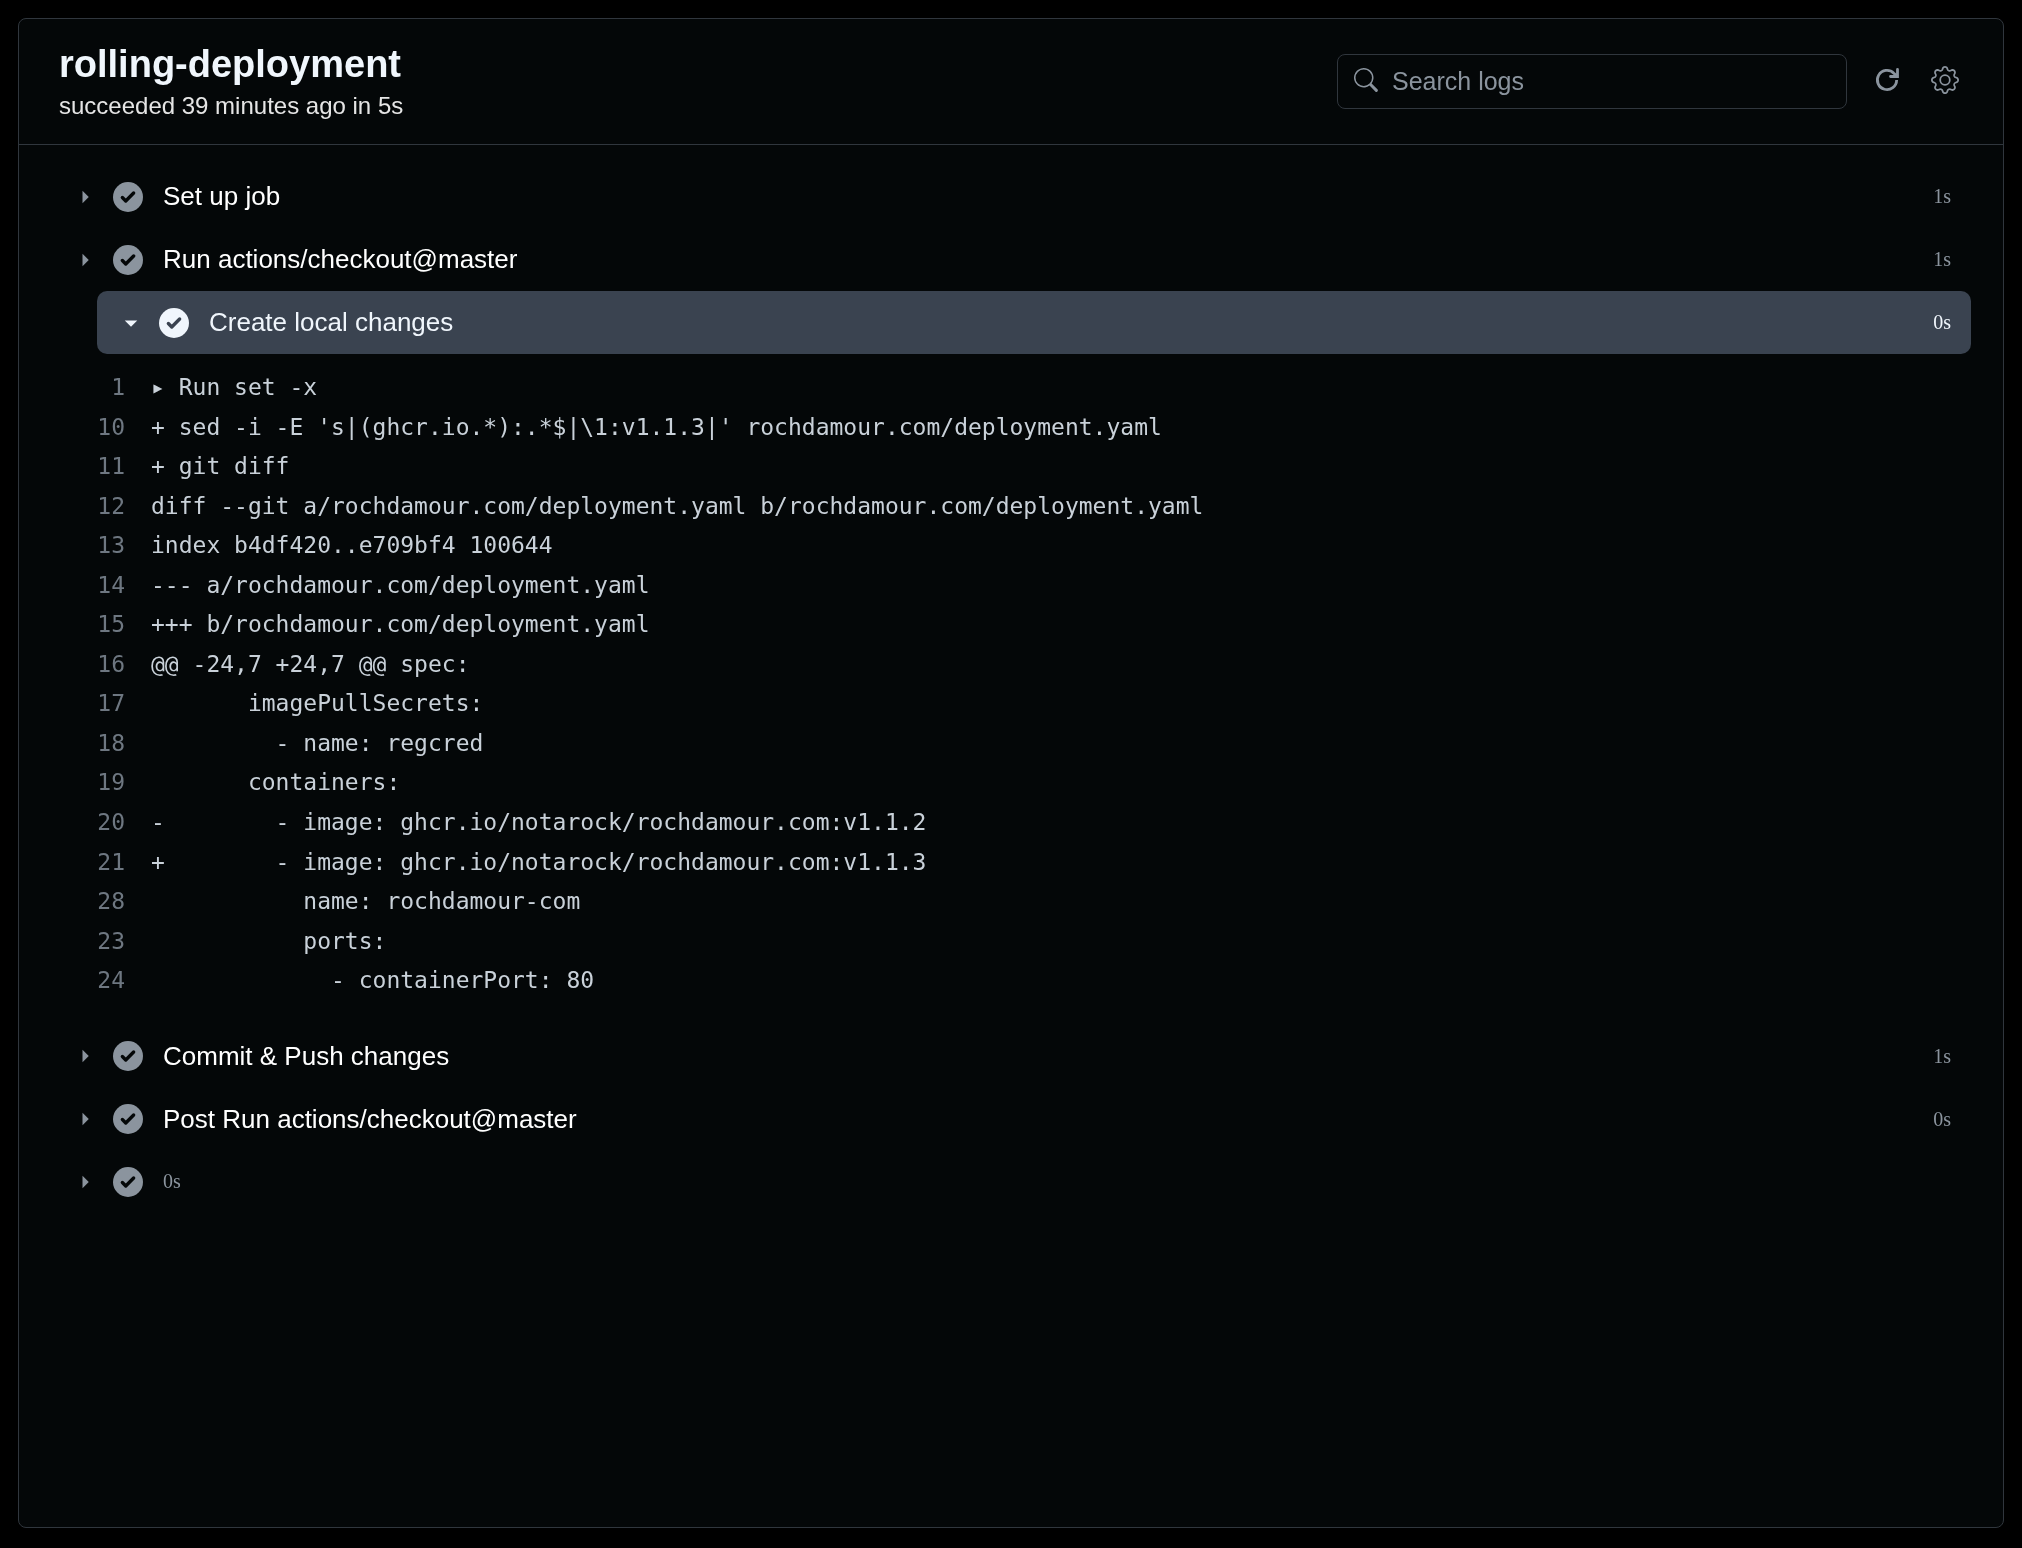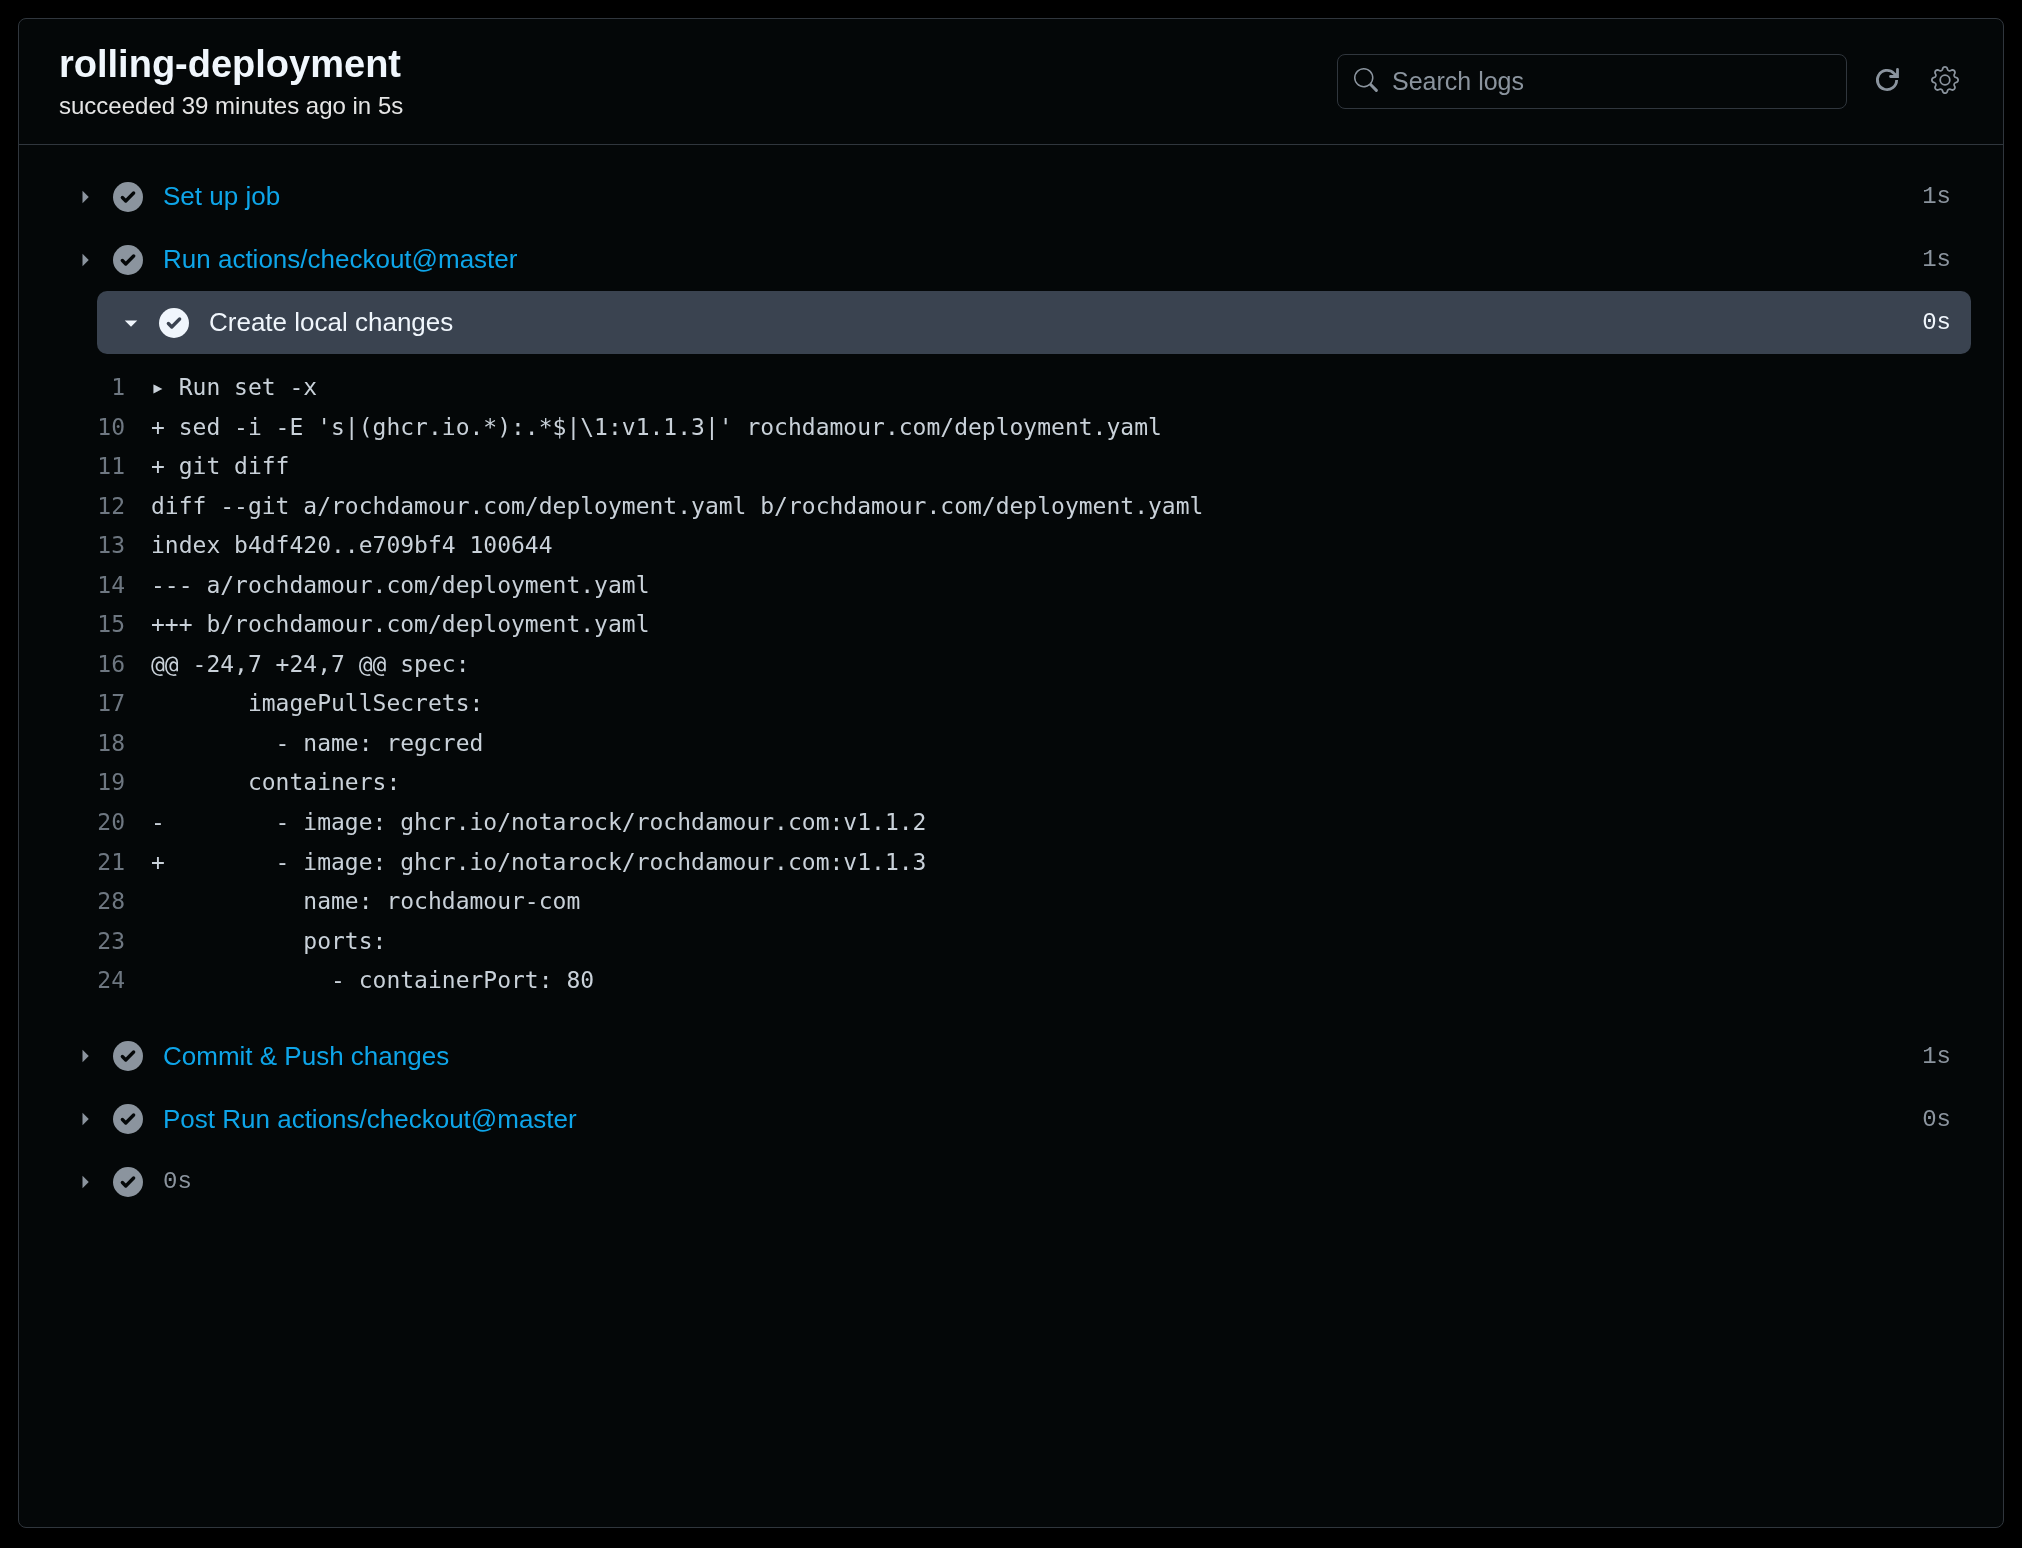--- a/index.html
+++ b/index.html
@@ -97,26 +97,26 @@
       display: flex;
       align-items: center;
       justify-content: center;
       margin-right: 20px;
       flex-shrink: 0;
     }
     .step-row.expanded .status-icon { background: #f0f6fc; }
     .step-name {
       flex: 1;
       font-size: 26px;
-      color: #0ea5e9;
+      color: #ffffff;
     }
     .step-row.expanded .step-name { color: #f0f6fc; }
     .step-duration {
-      font-family: Liberation Mono, monospace;
-      font-size: 24px;
+      font-family: Liberation Serif, serif;
+      font-size: 20px;
       color: #8b949e;
     }
     .step-row.expanded .step-duration { color: #f0f6fc; }
     .log-block {
       padding: 14px 0 24px 0;
       font-family: ui-monospace, SFMono-Regular, "SF Mono", Menlo, monospace;
       font-size: 23px;
       line-height: 1.72;
     }
     .log-line { display: flex; white-space: pre; }

